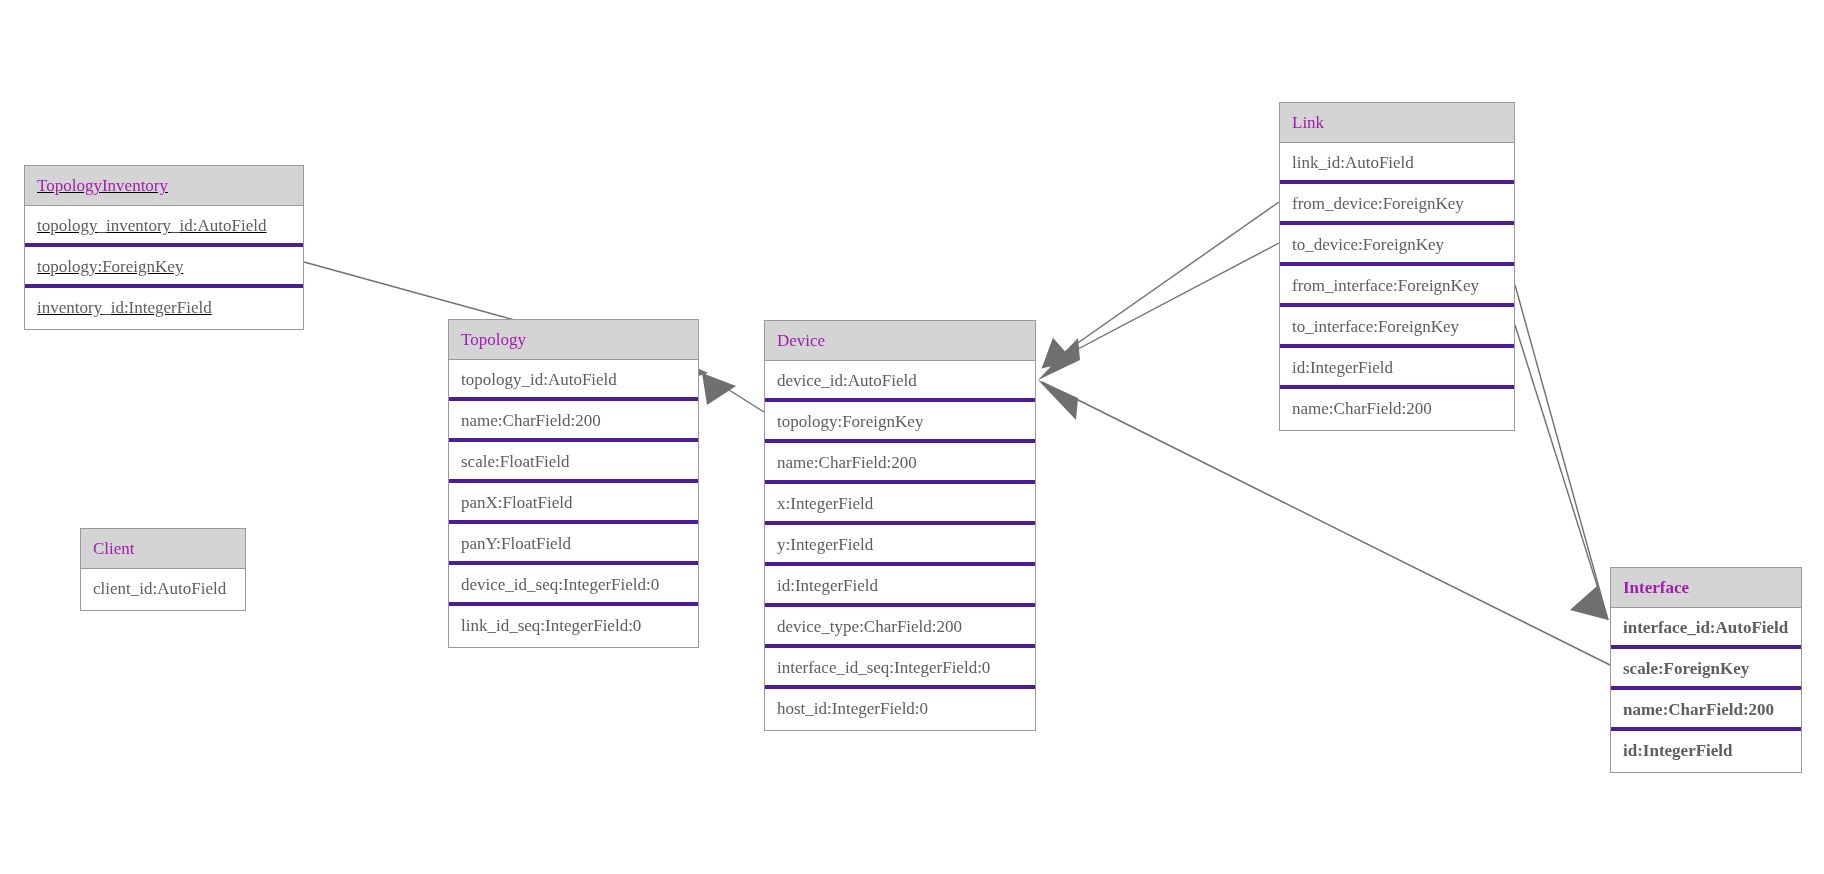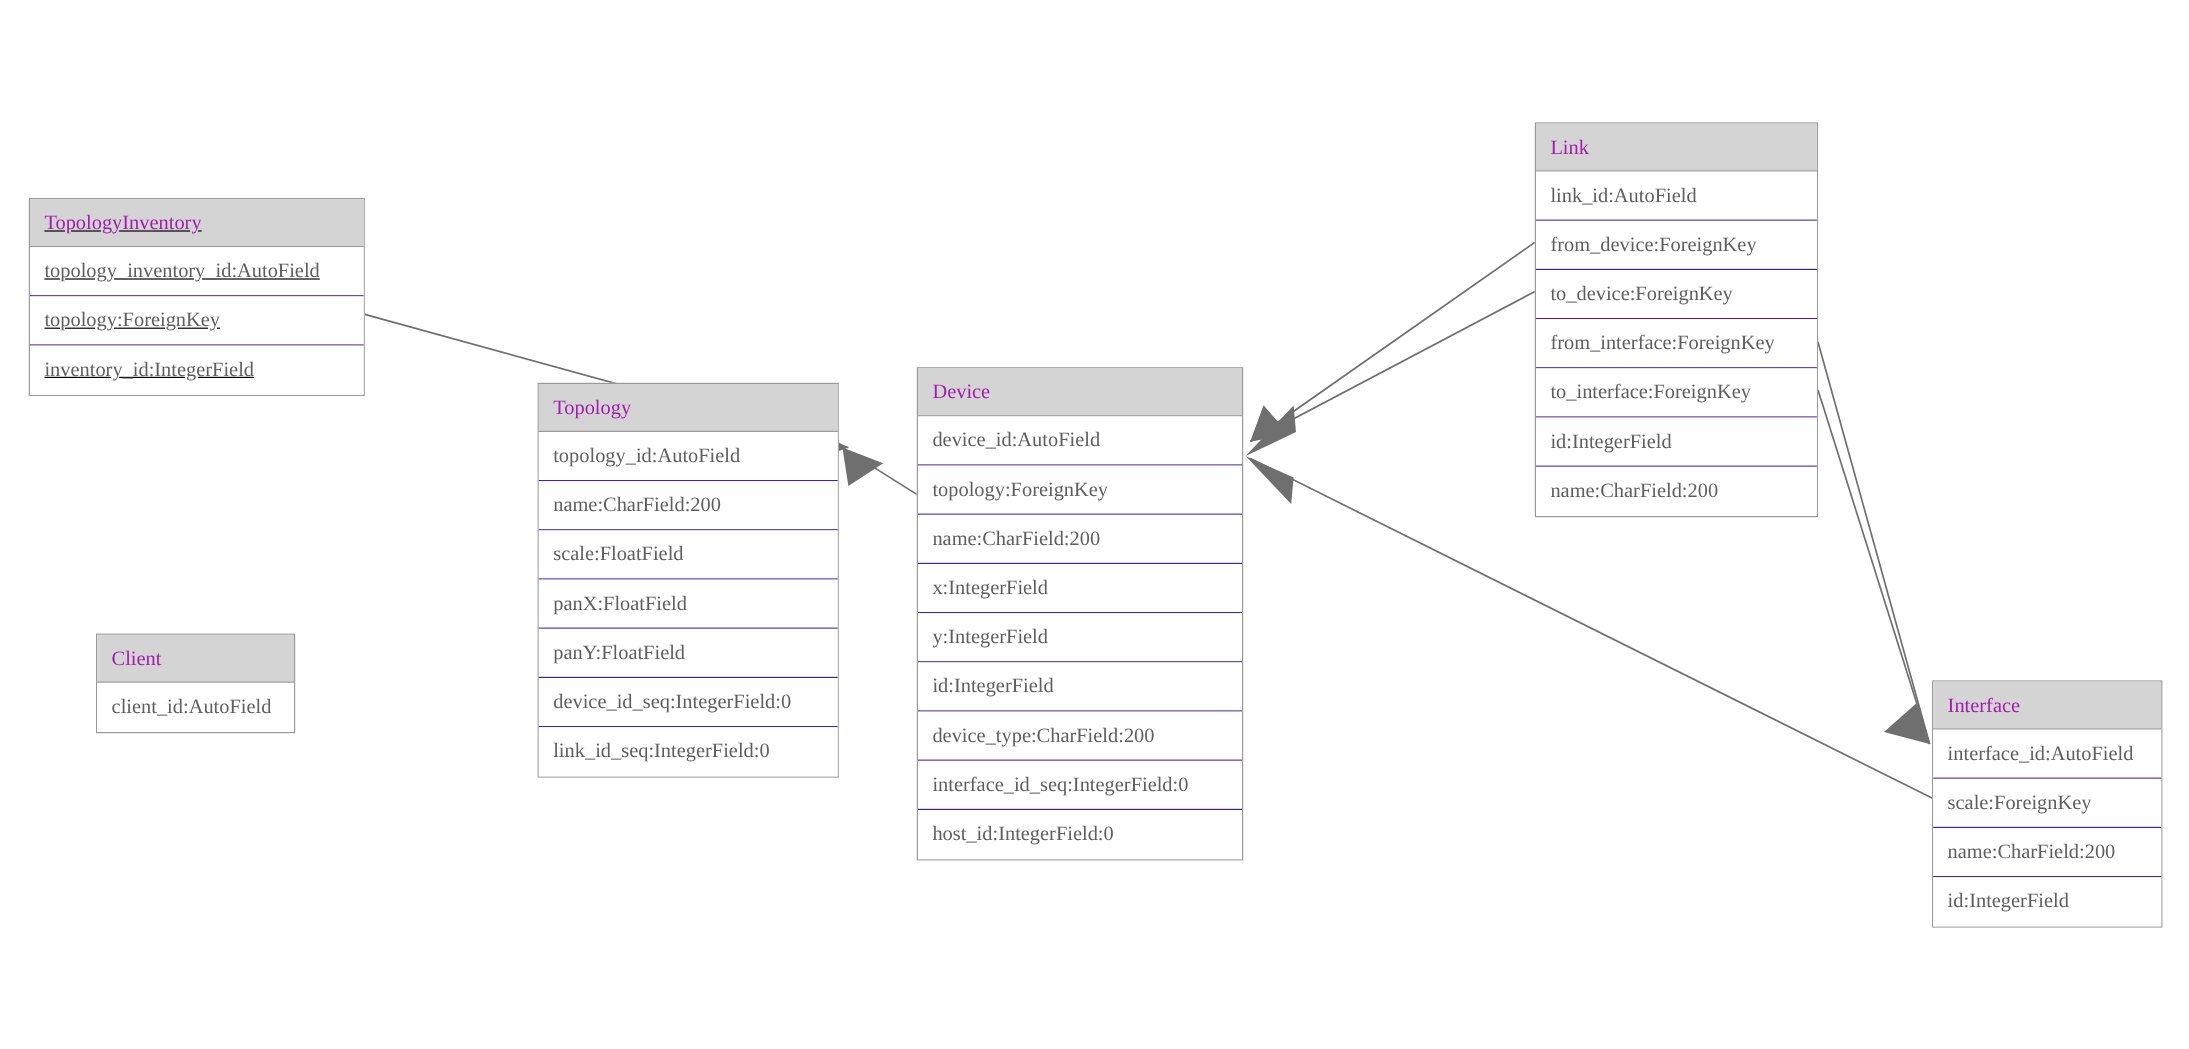--- a/index.html
+++ b/index.html
@@ -49,21 +49,21 @@
     font-size: 17px;
     line-height: 39px;
     height: 40px;
     padding: 0 0 0 12px;
     white-space: nowrap;
     overflow: hidden;
   }
 
   .entity-field {
     box-sizing: border-box;
-    border-bottom: 1px solid #4c1d95;
+    border-bottom: 4px solid #4c1d95;
     color: #5e5e5e;
     font-size: 17px;
     line-height: 40px;
     height: 41px;
     padding: 0 10px 0 12px;
     white-space: nowrap;
     overflow: hidden;
     background: #ffffff;
   }
 
@@ -136,21 +136,21 @@
     <div class="entity-header">Topology</div>
     <div class="entity-field">topology_id:AutoField</div>
     <div class="entity-field">name:CharField:200</div>
     <div class="entity-field">scale:FloatField</div>
     <div class="entity-field">panX:FloatField</div>
     <div class="entity-field">panY:FloatField</div>
     <div class="entity-field">device_id_seq:IntegerField:0</div>
     <div class="entity-field">link_id_seq:IntegerField:0</div>
   </div>
 
-  <div class="entity" style="left:764px; top:306px; width:272px;">
+  <div class="entity" style="left:764px; top:320px; width:272px;">
     <div class="entity-header">Device</div>
     <div class="entity-field">device_id:AutoField</div>
     <div class="entity-field">topology:ForeignKey</div>
     <div class="entity-field">name:CharField:200</div>
     <div class="entity-field">x:IntegerField</div>
     <div class="entity-field">y:IntegerField</div>
     <div class="entity-field">id:IntegerField</div>
     <div class="entity-field">device_type:CharField:200</div>
     <div class="entity-field">interface_id_seq:IntegerField:0</div>
     <div class="entity-field">host_id:IntegerField:0</div>
@@ -160,21 +160,21 @@
     <div class="entity-header">Link</div>
     <div class="entity-field">link_id:AutoField</div>
     <div class="entity-field">from_device:ForeignKey</div>
     <div class="entity-field">to_device:ForeignKey</div>
     <div class="entity-field">from_interface:ForeignKey</div>
     <div class="entity-field">to_interface:ForeignKey</div>
     <div class="entity-field">id:IntegerField</div>
     <div class="entity-field">name:CharField:200</div>
   </div>
 
-  <div class="entity" style="left:1610px; top:567px; width:192px;">
+  <div class="entity" style="left:1610px; top:567px; width:192px;font-weight:bold;">
     <div class="entity-header">Interface</div>
     <div class="entity-field">interface_id:AutoField</div>
     <div class="entity-field">scale:ForeignKey</div>
     <div class="entity-field">name:CharField:200</div>
     <div class="entity-field">id:IntegerField</div>
   </div>
 
 </div>
 
 </body></html>

